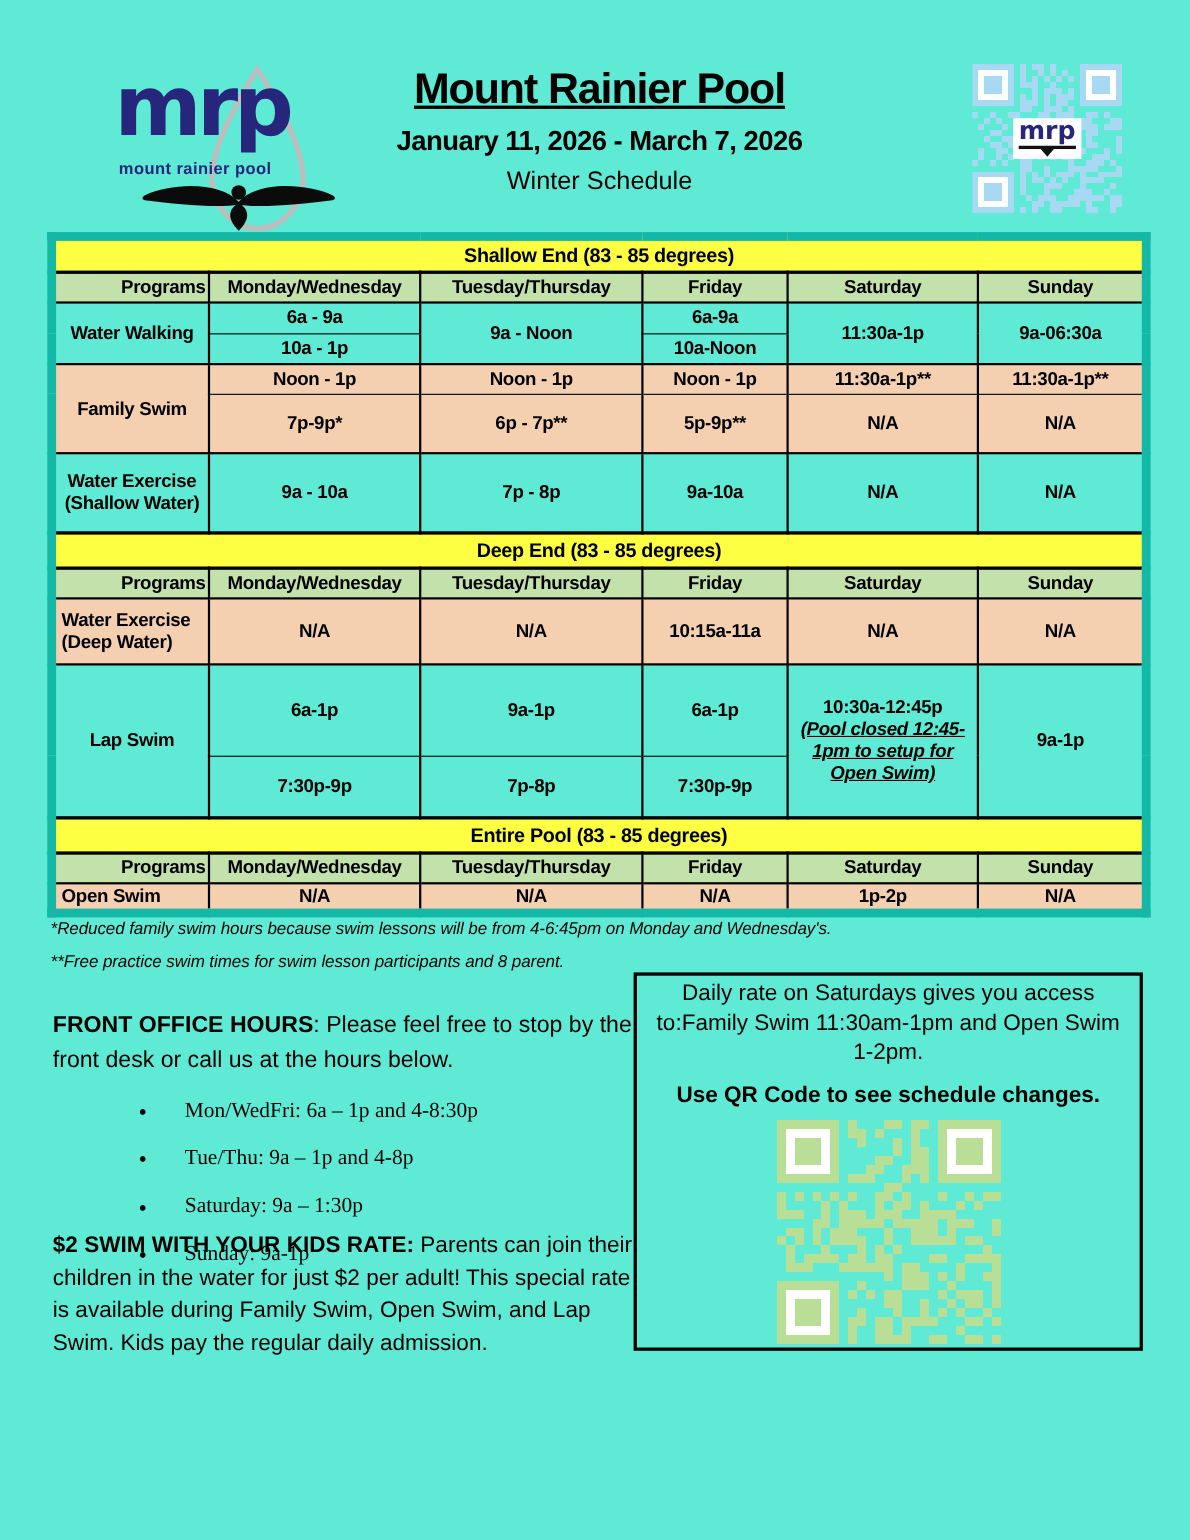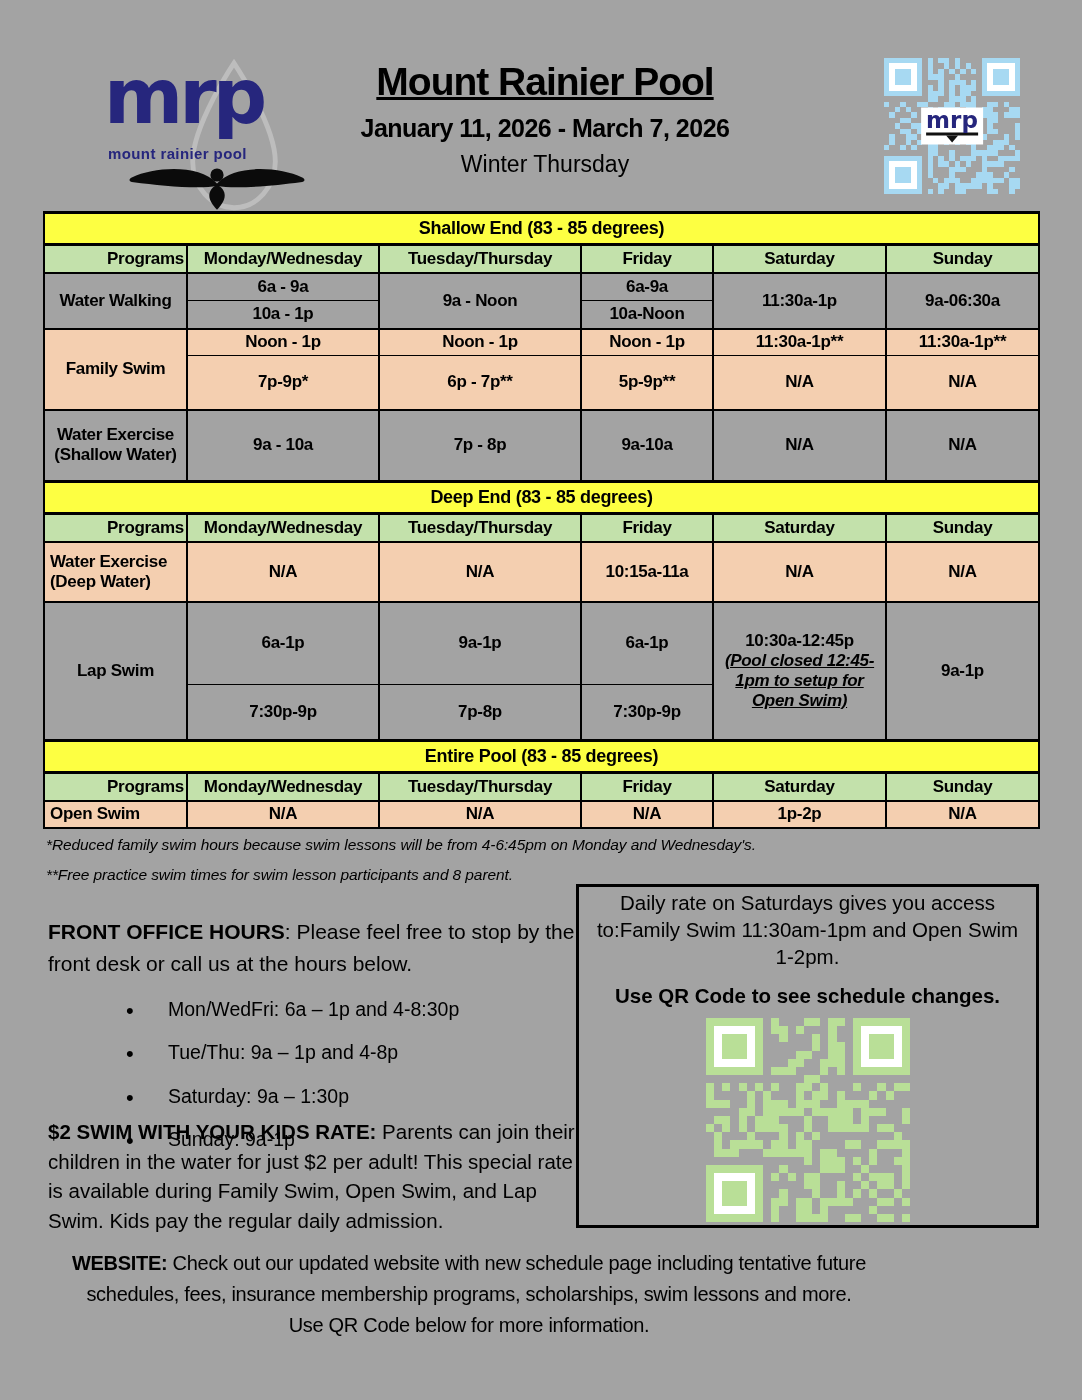--- a/index.html
+++ b/index.html
@@ -1,17 +1,17 @@
 <!DOCTYPE html>
 <html><head>
 <meta charset="utf-8">
 <style>
   * { box-sizing: border-box; margin: 0; padding: 0; }
   body { background: #fff; }
-  .page { position: relative; width: 1082px; height: 1400px; background: #a3a3a3;
+  .page { position: relative; width: 1082px; height: 1400px; background: #5eead4;
           font-family: "Liberation Sans", sans-serif; color: #000; overflow: hidden; }
 
   
   .logo { position: absolute; left: 98px; top: 55px; width: 238px; height: 160px; }
   .logo .drop { position: absolute; left: 72px; top: 2px; width: 128px; height: 158px; }
   .logo .mrp { position: absolute; left: 6px; top: 4px; font-family: "DejaVu Sans", sans-serif;
                font-size: 76px; font-weight: 800; color: #26267d; letter-spacing: -4px; line-height: 1; }
   .logo .sub { position: absolute; left: 10px; top: 90px; font-size: 15px; font-weight: 700;
                color: #26267d; letter-spacing: .4px; }
   .logo .swimmer { position: absolute; left: 0; top: 102px; width: 238px; height: 54px; }
@@ -25,21 +25,21 @@
   .qr-top .logo-overlay { position: absolute; left: 50%; top: 50%; transform: translate(-50%,-50%);
         background: #fff; padding: 1px 5px 2px; text-align: center; }
   .logo-overlay .small-mrp { font-family: "DejaVu Sans", sans-serif; font-size: 23px; font-weight: 800;
         color: #26267d; line-height: 1; display: block; }
   .logo-overlay .bar { height: 3px; background: #111; margin-top: 1px; }
   .logo-overlay .fin { width: 0; height: 0; margin: 0 auto; border-left: 6px solid transparent;
         border-right: 6px solid transparent; border-top: 7px solid #111; }
 
   
   .sched { position: absolute; left: 43px; top: 211px; width: 995px; border-collapse: collapse;
-           table-layout: fixed; border: 1px solid #14b8a6; }
+           table-layout: fixed; border: 8px solid #14b8a6; }
   .sched td { border: 2px solid #000; text-align: center; vertical-align: middle;
               font-size: 17px; font-weight: 600; letter-spacing: -.3px; padding: 0 2px; }
   .band td { background: #fdff42; font-size: 18px; height: 32px; border-top-width: 3px; border-bottom-width: 3px; }
   .dayhead td { background: #c3e1ab; height: 28px; }
   .dayhead td:first-child { text-align: right; padding-left: 6px; }
   .peach { background: #f4cfb0; }
   tr.ww  { height: 28px; }
   tr.fs1 { height: 27px; }
   tr.fs2 { height: 54px; }
   tr.wes { height: 72px; }
@@ -54,21 +54,21 @@
   .valign-b { vertical-align: bottom; padding-bottom: 4px; }
   .note { font-style: italic; text-decoration: underline; }
 
   
   .footnote { position: absolute; left: 46px; font-size: 15.5px; font-style: italic;
               font-weight: 500; letter-spacing: -.1px; }
 
   
   .front { position: absolute; left: 48px; top: 916px; width: 530px; font-size: 21px; line-height: 1.5; }
   .bullets { margin-top: 16px; margin-left: 78px; font-size: 19.5px; }
-  .bullets li { list-style: none; position: relative; padding-left: 42px; margin-bottom: 14px; }
+  .bullets li { list-style: none; position: relative; padding-left: 42px; margin-bottom: 14px; font-family: Liberation Serif, serif; }
   .bullets li::before { content: "\2022"; position: absolute; left: 0; top: -1px; font-size: 22px; }
 
   
   .kids { position: absolute; left: 48px; top: 1117px; width: 534px; text-align: left;
           font-size: 20.5px; line-height: 1.45; }
 
   
   .satbox { position: absolute; left: 576px; top: 884px; width: 463px; height: 344px;
             border: 3px solid #000; text-align: center; }
   .satbox .bh { font-size: 20.5px; font-weight: 700; margin-top: 4px; }
@@ -95,21 +95,21 @@
     <svg class="swimmer" viewBox="0 0 300 90">
       <path fill="#0b0b0b" d="M150 44 C120 12 48 16 8 34 C2 37 3 42 11 42 C56 48 122 54 150 48 C178 54 244 48 289 42 C297 42 298 37 292 34 C252 16 180 12 150 44 Z"></path>
       <circle fill="#0b0b0b" cx="150" cy="30" r="11"></circle>
       <path fill="#0b0b0b" d="M150 46 C136 54 130 68 150 88 C170 68 164 54 150 46 Z"></path>
     </svg>
   </div>
 
   <div class="title-wrap">
     <div class="title">Mount Rainier Pool</div>
     <div class="date">January 11, 2026 - March 7, 2026</div>
-    <div class="subtitle">Winter Thursday</div>
+    <div class="subtitle">Winter Schedule</div>
   </div>
 
   <div class="qr-top">
     <div style="width:100%;height:100%;"><svg viewBox="0 0 25 25" width="100%" height="100%" shape-rendering="crispEdges">
           <rect x="8" y="0" width="1" height="1" fill="#a7d9f2"></rect>
           <rect x="10" y="0" width="1" height="1" fill="#a7d9f2"></rect>
           <rect x="11" y="0" width="1" height="1" fill="#a7d9f2"></rect>
           <rect x="13" y="0" width="1" height="1" fill="#a7d9f2"></rect>
           <rect x="8" y="1" width="1" height="1" fill="#a7d9f2"></rect>
           <rect x="11" y="1" width="1" height="1" fill="#a7d9f2"></rect>
@@ -697,18 +697,14 @@
           <rect x="2" y="2" width="3" height="3" fill="#b9df97"></rect>
           <rect x="18" y="0" width="7" height="7" fill="#b9df97"></rect>
           <rect x="19" y="1" width="5" height="5" fill="#fff"></rect>
           <rect x="20" y="2" width="3" height="3" fill="#b9df97"></rect>
           <rect x="0" y="18" width="7" height="7" fill="#b9df97"></rect>
           <rect x="1" y="19" width="5" height="5" fill="#fff"></rect>
           <rect x="2" y="20" width="3" height="3" fill="#b9df97"></rect>
         </svg></div>
   </div>
 
-  <div class="web">
-    <p><b>WEBSITE:</b><span> Check out our updated website with new schedule page including tentative future schedules, fees, insurance membership programs, scholarships, swim lessons and more.</span></p>
-    <p>Use QR Code below for more information.</p>
-  </div>
 
 </div>
 
 </body></html>

